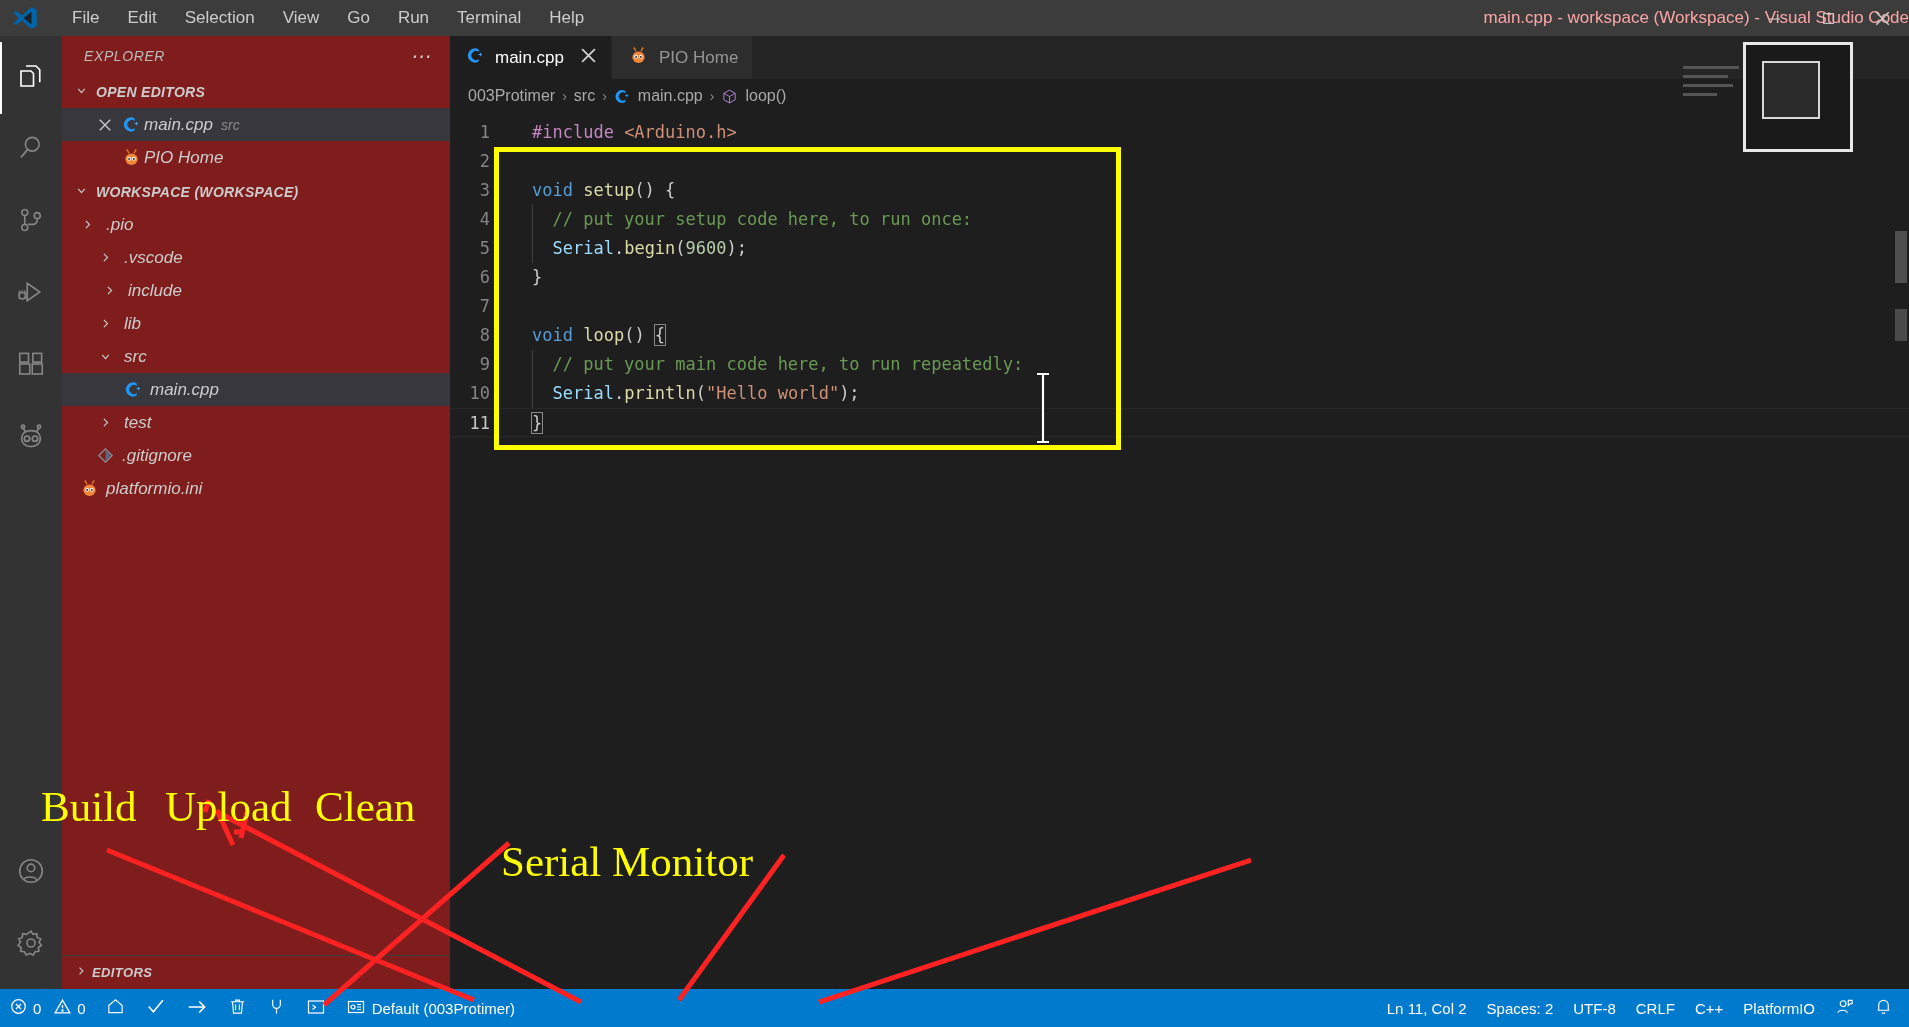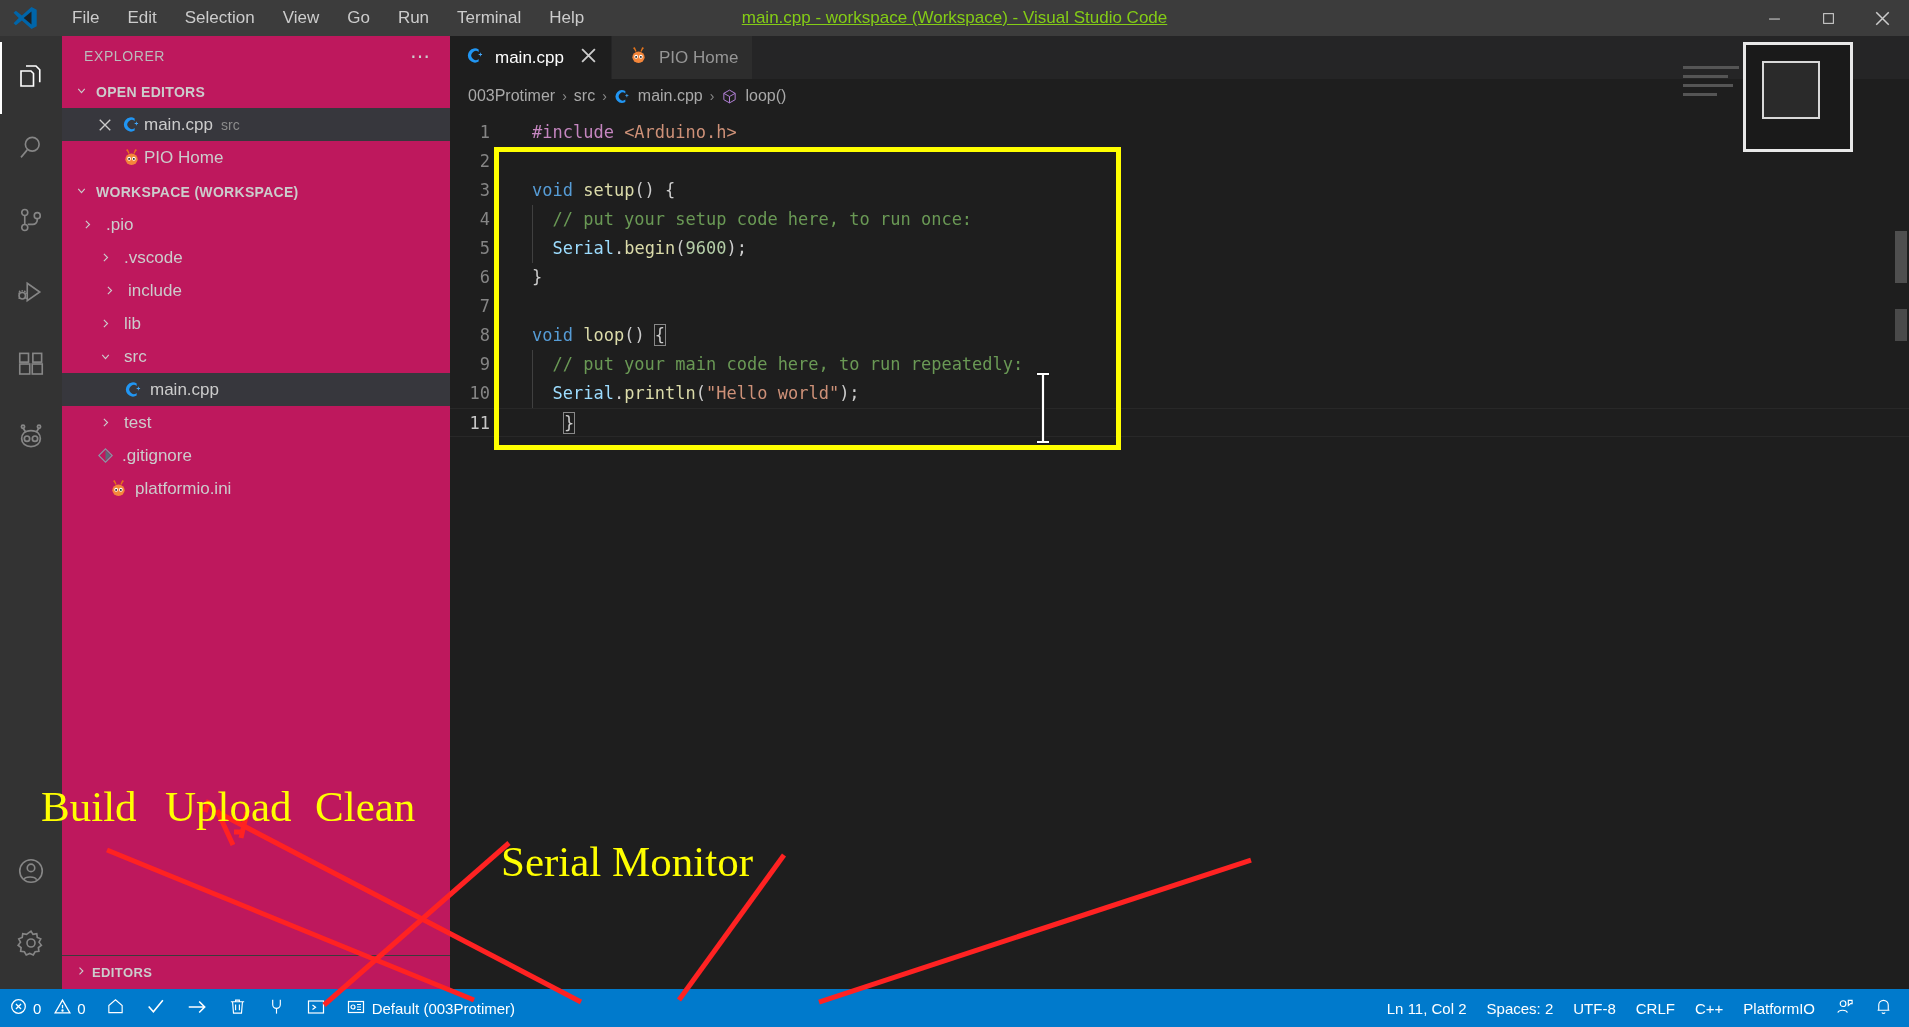--- a/index.html
+++ b/index.html
@@ -18,22 +18,22 @@
     display: flex; align-items: center; flex: 0 0 36px;
     font-size: 16px; position: relative; z-index: 5;
   }
   .vscode-logo { width: 50px; display: flex; align-items: center; justify-content: center; }
   .menu { display: flex; align-items: center; gap: 0px; margin-left: 8px; }
   .menu-item {
     padding: 5px 14px; font-size: 17px; color: #cccccc;
     white-space: nowrap; cursor: default;
   }
   .title-text {
-    position: absolute; left: 0; right: 0; text-align: center;
-    font-size: 17px; color: #84cc16; pointer-events: none; text-decoration: underline;
+    position: absolute; left: 0; right: 0; text-align: right;
+    font-size: 17px; color: #fca5a5; pointer-events: none;
   }
   .win-controls { margin-left: auto; display: flex; height: 36px; z-index: 2; }
   .win-btn { width: 54px; display: flex; align-items: center; justify-content: center; color: #cccccc; }
 
   
   .body-row { display: flex; flex: 1 1 auto; min-height: 0; }
 
   
   .activitybar {
     width: 62px; background: #333333; flex: 0 0 62px;
@@ -45,22 +45,22 @@
     color: #868686; position: relative;
   }
   .act-icon.active { color: #ffffff; }
   .act-icon.active::before {
     content: ""; position: absolute; left: 0; top: 0; bottom: 0; width: 2px; background: #ffffff;
   }
   .act-spacer { flex: 1 1 auto; }
 
   
   .sidebar {
-    width: 388px; flex: 0 0 388px; background: #be185d;
-    display: flex; flex-direction: column; color: #cccccc;
+    width: 388px; flex: 0 0 388px; background: #7f1d1d;
+    display: flex; flex-direction: column; color: #cccccc; font-style: italic;
   }
   .sidebar-header {
     height: 40px; display: flex; align-items: center; justify-content: space-between;
     padding: 0 18px 0 22px; font-size: 14px; letter-spacing: .6px; color: #bbbbbb;
   }
   .sb-dots { font-size: 20px; letter-spacing: 2px; color: #cccccc; }
   .section-title {
     height: 32px; display: flex; align-items: center; gap: 4px;
     font-size: 14px; font-weight: bold; letter-spacing: .3px; color: #cccccc;
     padding-left: 8px;
@@ -105,21 +105,21 @@
     padding-top: 5px;
     white-space: pre;
   }
   .cline { display: flex; height: 29px; }
   .lnum {
     width: 62px; flex: 0 0 62px; text-align: right; padding-right: 22px;
     color: #858585; font-family: "DejaVu Sans Mono", monospace;
   }
   .lnum.cur { color: #c6c6c6; }
   .ctext { padding-left: 20px; position: relative; }
-  .cur-line-border { border-top: 1px solid #282828; border-bottom: 1px solid #282828; gap: 32px; }
+  .cur-line-border { border-top: 1px solid #282828; border-bottom: 1px solid #282828; }
   .ind-guide {
     border-left: 1px solid #404040; position: absolute; left: 20px; top: 0; bottom: 0;
   }
   
   .t-pre   { color: #c586c0; }
   .t-inc   { color: #ce9178; }
   .t-kw    { color: #569cd6; }
   .t-fn    { color: #dcdcaa; }
   .t-punct { color: #cccccc; }
   .t-cmt   { color: #6a9955; }
@@ -396,21 +396,21 @@
       </div>
       <div class="tree-row" style="padding-left:30px">
         <span class="ficon">
           <svg width="17" height="17" viewBox="0 0 24 24">
             <path d="M12 2.5 L21.5 12 L12 21.5 L2.5 12 Z" fill="none" stroke="#8a9aa8" stroke-width="1.5"></path>
             <path d="M12 4.5 L19.5 12 L12 19.5 Z" fill="#5a6b78"></path>
           </svg>
         </span>
         <span style="margin-left:4px">.gitignore</span>
       </div>
-      <div class="tree-row" style="padding-left:43px">
+      <div class="tree-row" style="padding-left:14px">
         <span class="ficon">
           <svg width="21" height="21" viewBox="0 0 24 24">
             <path d="M7.5 4.2 L9.2 7.4 M16.5 4.2 L14.8 7.4" stroke="#e8751a" stroke-width="1.5" fill="none"></path>
             <circle cx="7.2" cy="3.6" r="1.1" fill="#e8751a"></circle>
               <circle cx="16.8" cy="3.6" r="1.1" fill="#e8751a"></circle>
             <ellipse cx="12" cy="14" rx="7" ry="6.6" fill="#f4863a"></ellipse>
             <ellipse cx="9.3" cy="13.4" rx="2.1" ry="2.4" fill="#ffffff"></ellipse>
             <ellipse cx="14.7" cy="13.4" rx="2.1" ry="2.4" fill="#ffffff"></ellipse>
             <circle cx="9.3" cy="13.6" r="1.1" fill="#1e1e1e"></circle>
               <circle cx="14.7" cy="13.6" r="1.1" fill="#1e1e1e"></circle>

